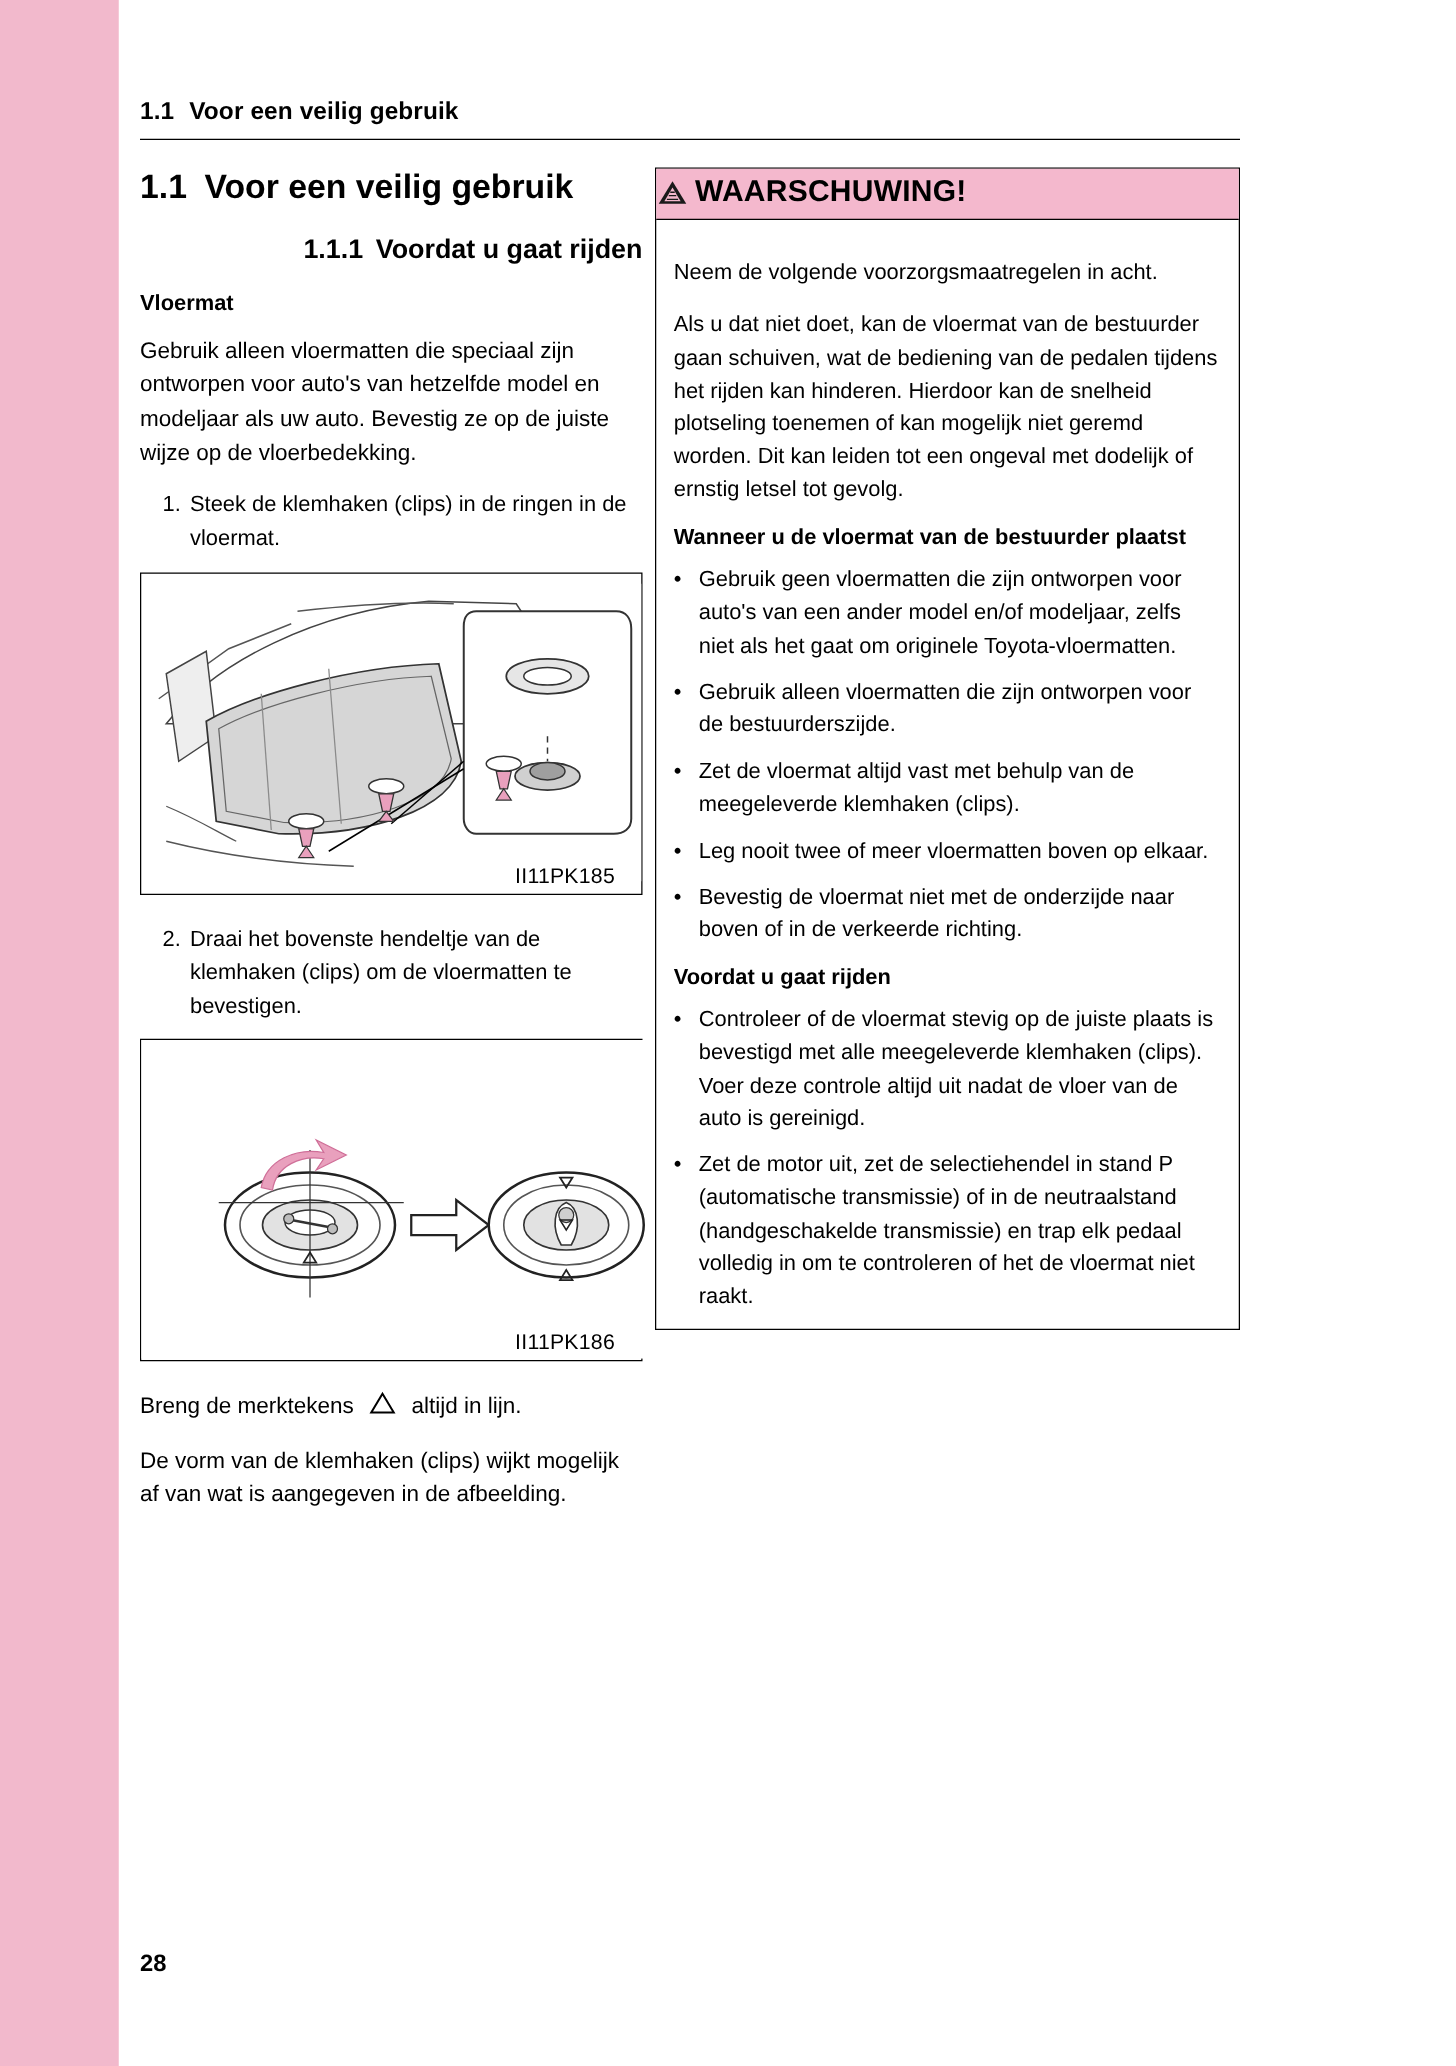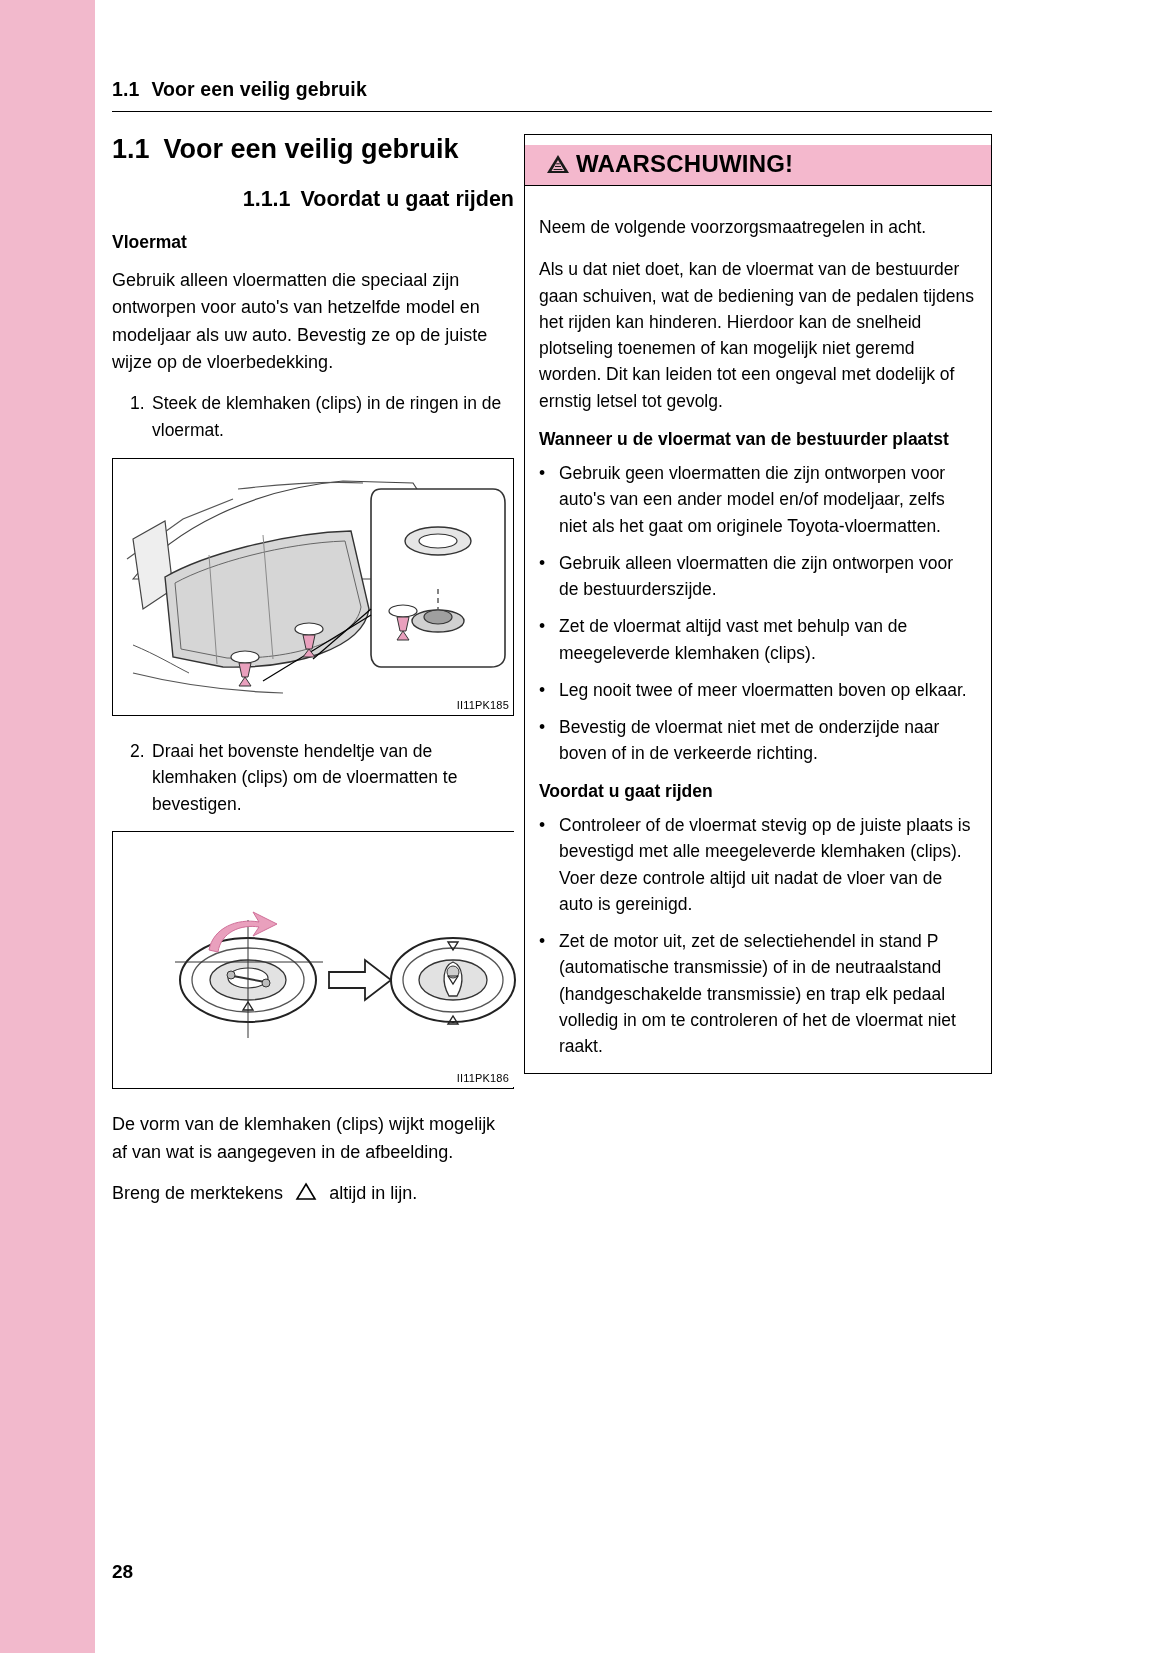--- a/index.html
+++ b/index.html
@@ -88,23 +88,23 @@
   ol.steps li .t { flex: 1; }
 
   .figure {
     border: 1.5px solid #000;
     position: relative;
     margin: 6px 0 22px 0;
     background: #fff;
   }
   .figure .code {
     position: absolute;
-    right: 4px;
+    right: 21px;
     bottom: 4px;
-    font-size: 11px;
+    font-size: 17px;
     letter-spacing: 0.2px;
   }
   .fig1 { height: 258px; }
   .fig2 { height: 258px; }
   .fig svg { display: block; }
 
   .inlinewarn {
     display: inline-block;
     vertical-align: -2px;
     margin: 0 7px;
@@ -113,22 +113,21 @@
   
   .warnbox {
     border: 1.6px solid #000;
     background: #fff;
   }
   .warnbox .hdr {
     background: #f4b8cd;
     border-bottom: 1.6px solid #000;
     display: flex;
     align-items: center;
-    padding: 5px 10px 7px 20px;
-    margin-top: 10px;
+    padding: 5px 10px 7px 0;
   }
   .warnbox .hdr .label {
     font-size: 24px;
     font-weight: bold;
     letter-spacing: 0.2px;
   }
   .warnbox .inner {
     padding: 12px 14px 14px 14px;
   }
   .warnbox p {
@@ -295,32 +294,32 @@
               <path d="M340 130 C350 134 352 150 344 164 L336 164 C328 150 330 134 340 130 Z" fill="#ffffff" stroke="#333" stroke-width="1.3"></path>
               <circle cx="340" cy="140" r="6" fill="#cfcfcf" stroke="#333" stroke-width="1"></circle>
 
               <path d="M335 110 L345 110 L340 118 Z" fill="none" stroke="#222" stroke-width="1.4"></path>
               <path d="M335 144 L345 144 L340 152 Z" fill="none" stroke="#222" stroke-width="1.2"></path>
               <path d="M335 192 L345 192 L340 184 Z" fill="none" stroke="#222" stroke-width="1.4"></path>
             </g>
           </svg>
           <span class="code">II11PK186</span>
         </div>
-
-        <p class="body">De vorm van de klemhaken (clips) wijkt mogelijk af van wat is aangegeven in de afbeelding.</p>
 
         <p class="body">
           <span>Breng de merktekens</span>
           <span class="inlinewarn">
             <svg width="22" height="19" viewBox="0 0 22 19">
                 <path d="M11 2 L20 17 L2 17 Z" fill="none" stroke="#000" stroke-width="1.6"></path>
               </svg>
           </span>
           <span>altijd in lijn.</span>
         </p>
+
+        <p class="body">De vorm van de klemhaken (clips) wijkt mogelijk af van wat is aangegeven in de afbeelding.</p>
 
       </div>
 
       <div class="col-right">
 
         <div class="warnbox">
           <div class="hdr">
             <span style="margin-right:5px;display:inline-flex;">
               <svg width="26" height="23" viewBox="0 0 26 23">
                 <path d="M13 2 L24 20 L2 20 Z" fill="#1a1a1a"></path>

